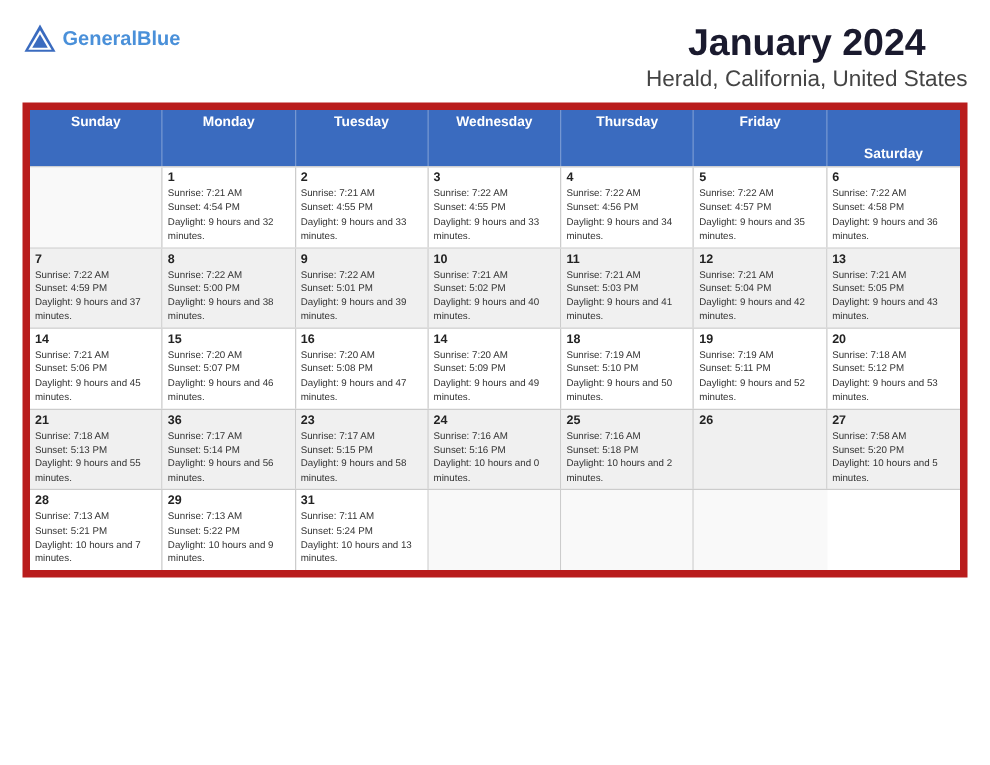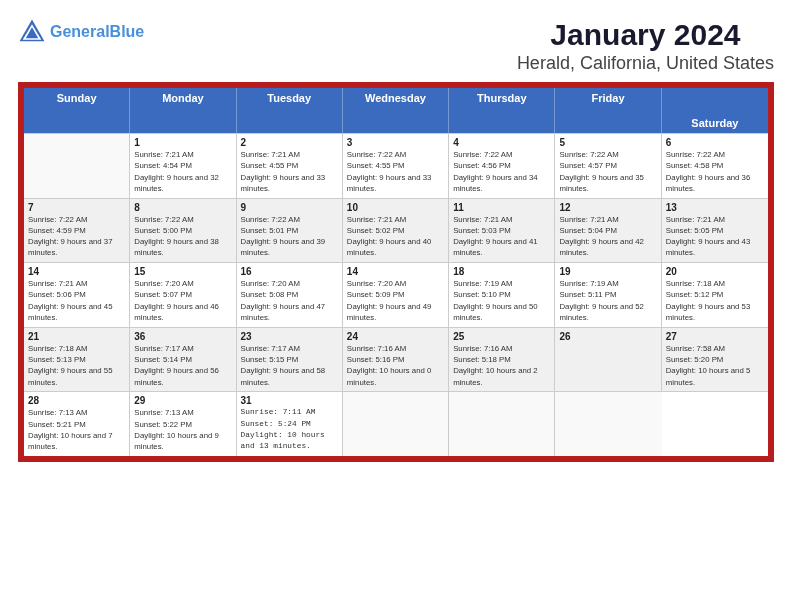--- a/index.html
+++ b/index.html
@@ -319,21 +319,21 @@
 Daylight: 10 hours and 7 minutes.</div>
           </div>
           <div class="cal-cell">
             <div class="day-num">29</div>
             <div class="day-info" style="white-space: pre-line;">Sunrise: 7:13 AM
 Sunset: 5:22 PM
 Daylight: 10 hours and 9 minutes.</div>
           </div>
           <div class="cal-cell">
             <div class="day-num">31</div>
-            <div class="day-info" style="white-space: pre-line; font-family: Liberation Mono, monospace;">Sunrise: 7:11 AM
+            <div class="day-info" style="white-space: pre-line;">Sunrise: 7:11 AM
 Sunset: 5:24 PM
 Daylight: 10 hours and 13 minutes.</div>
           </div>
           <div class="cal-cell empty"></div>
           <div class="cal-cell empty"></div>
           <div class="cal-cell empty"></div>
         </div>
       </div>
   </div>
 </div>

